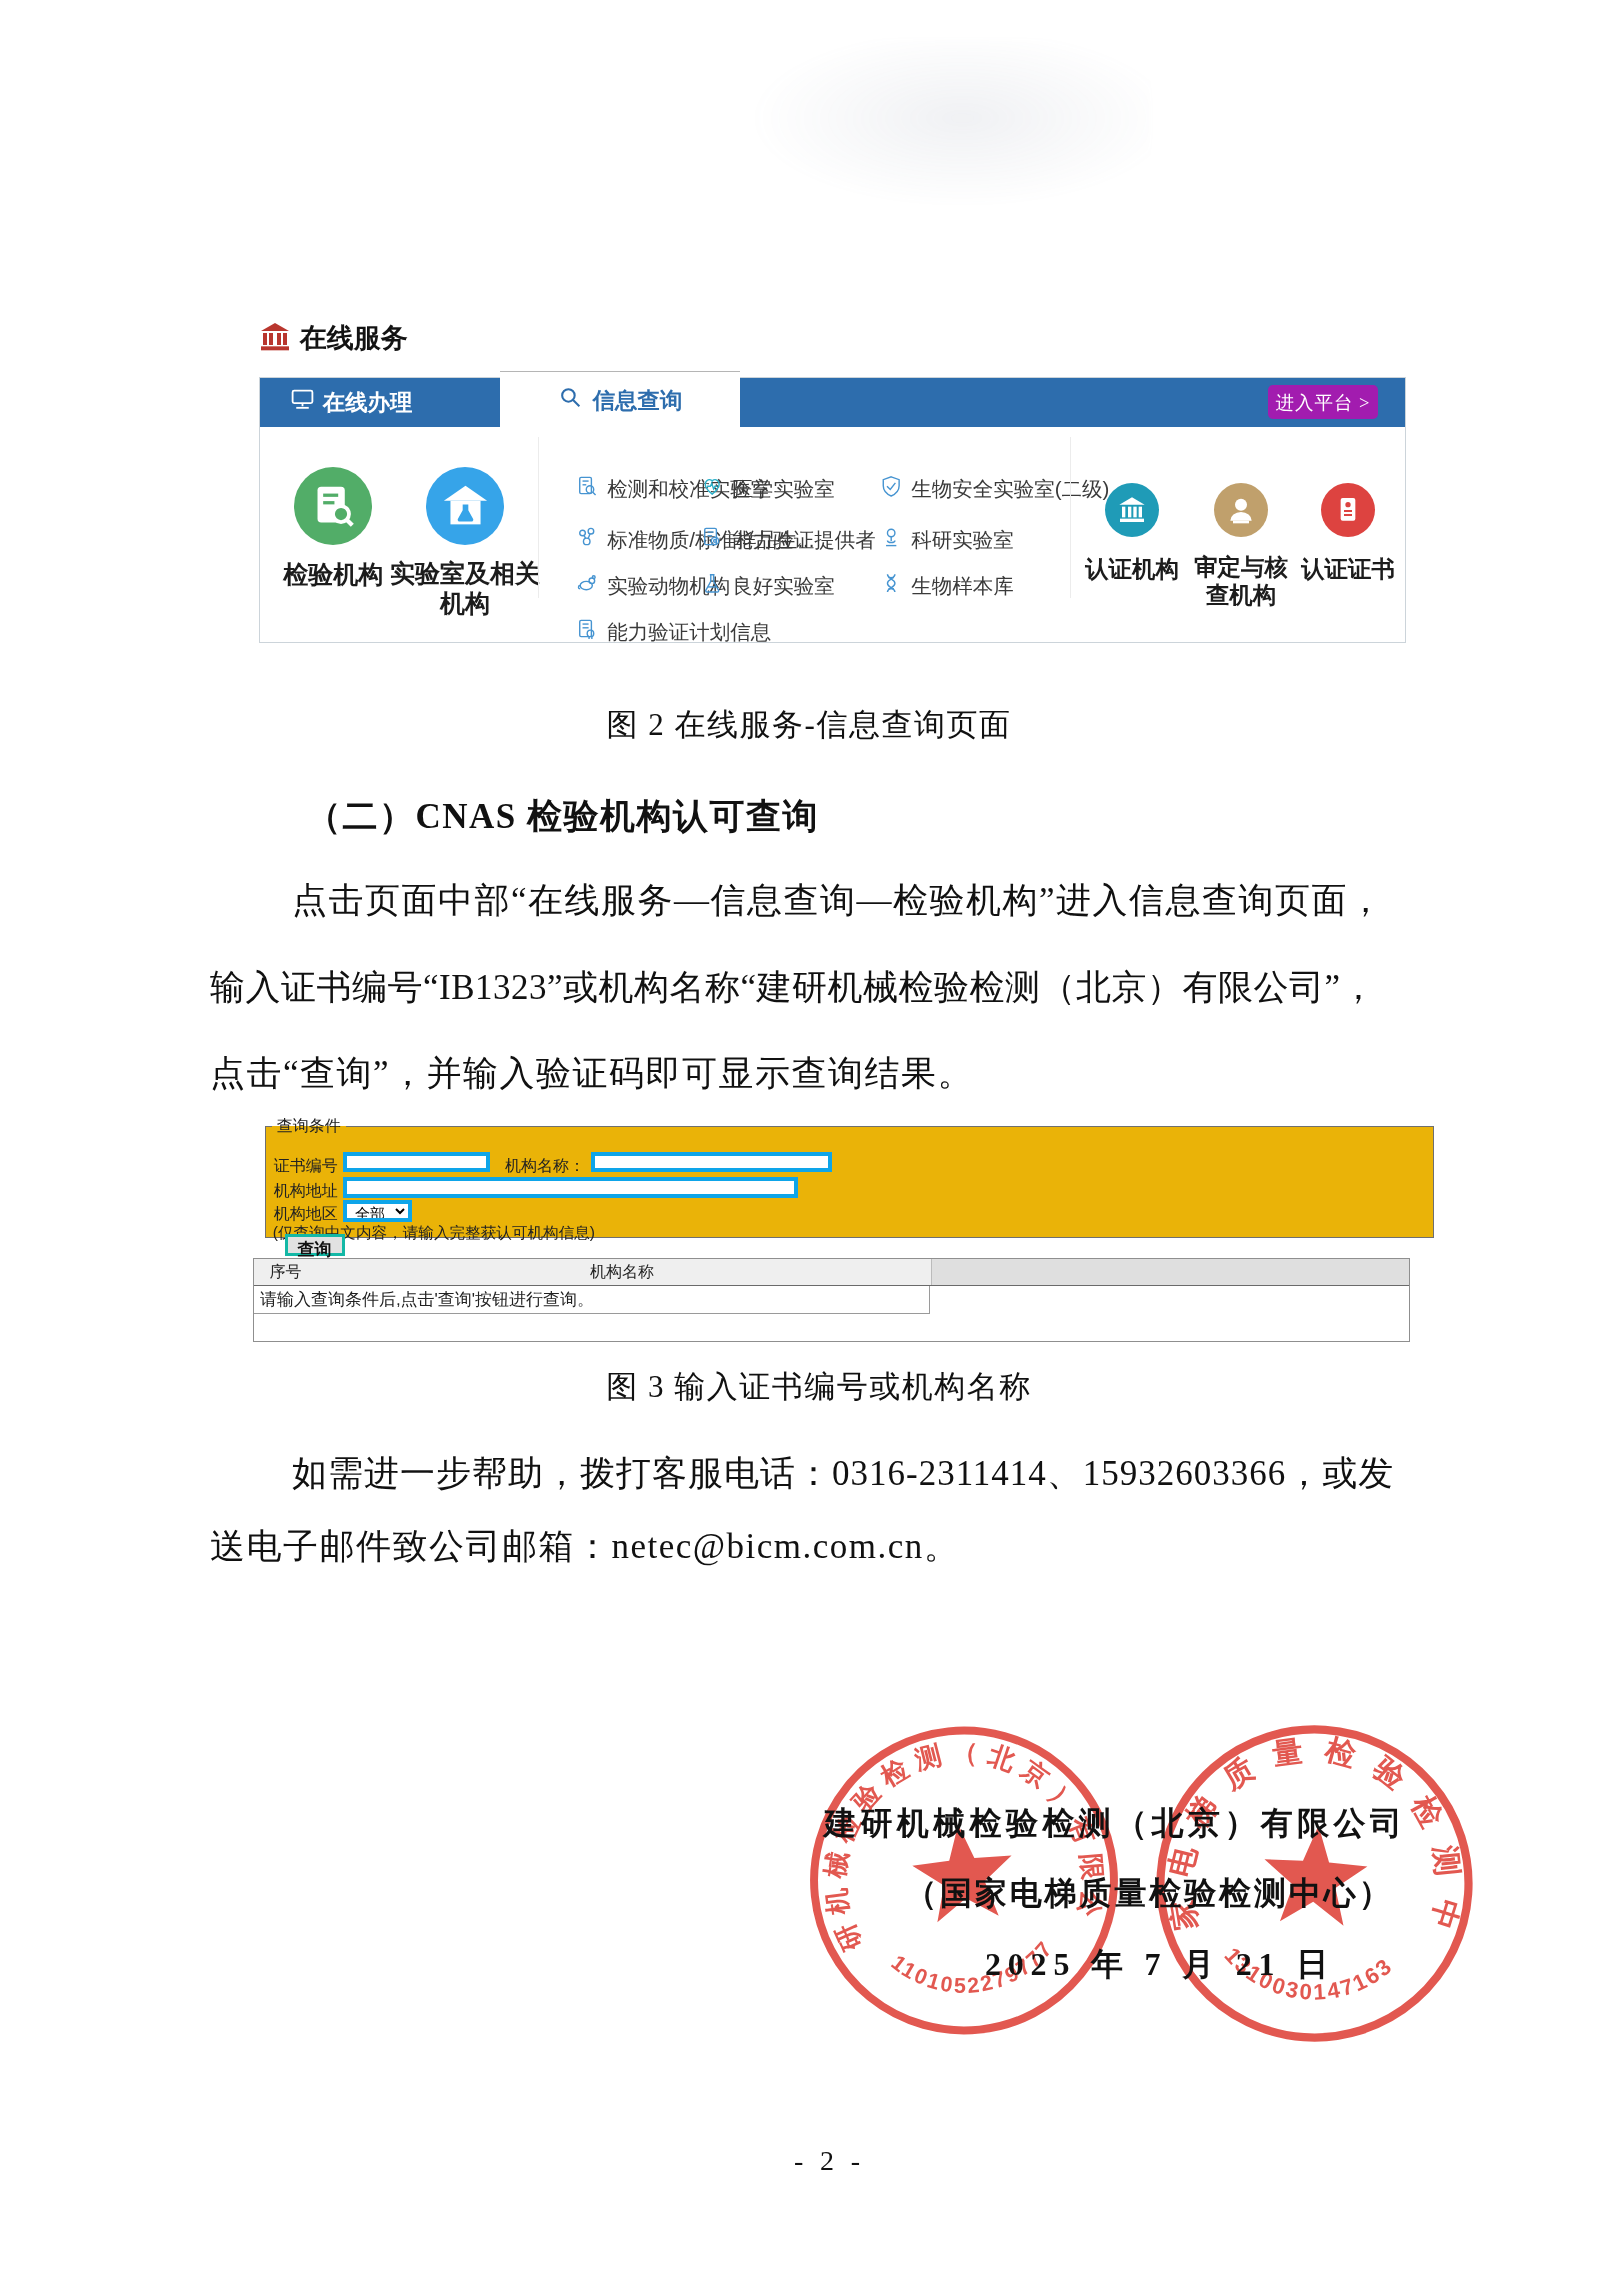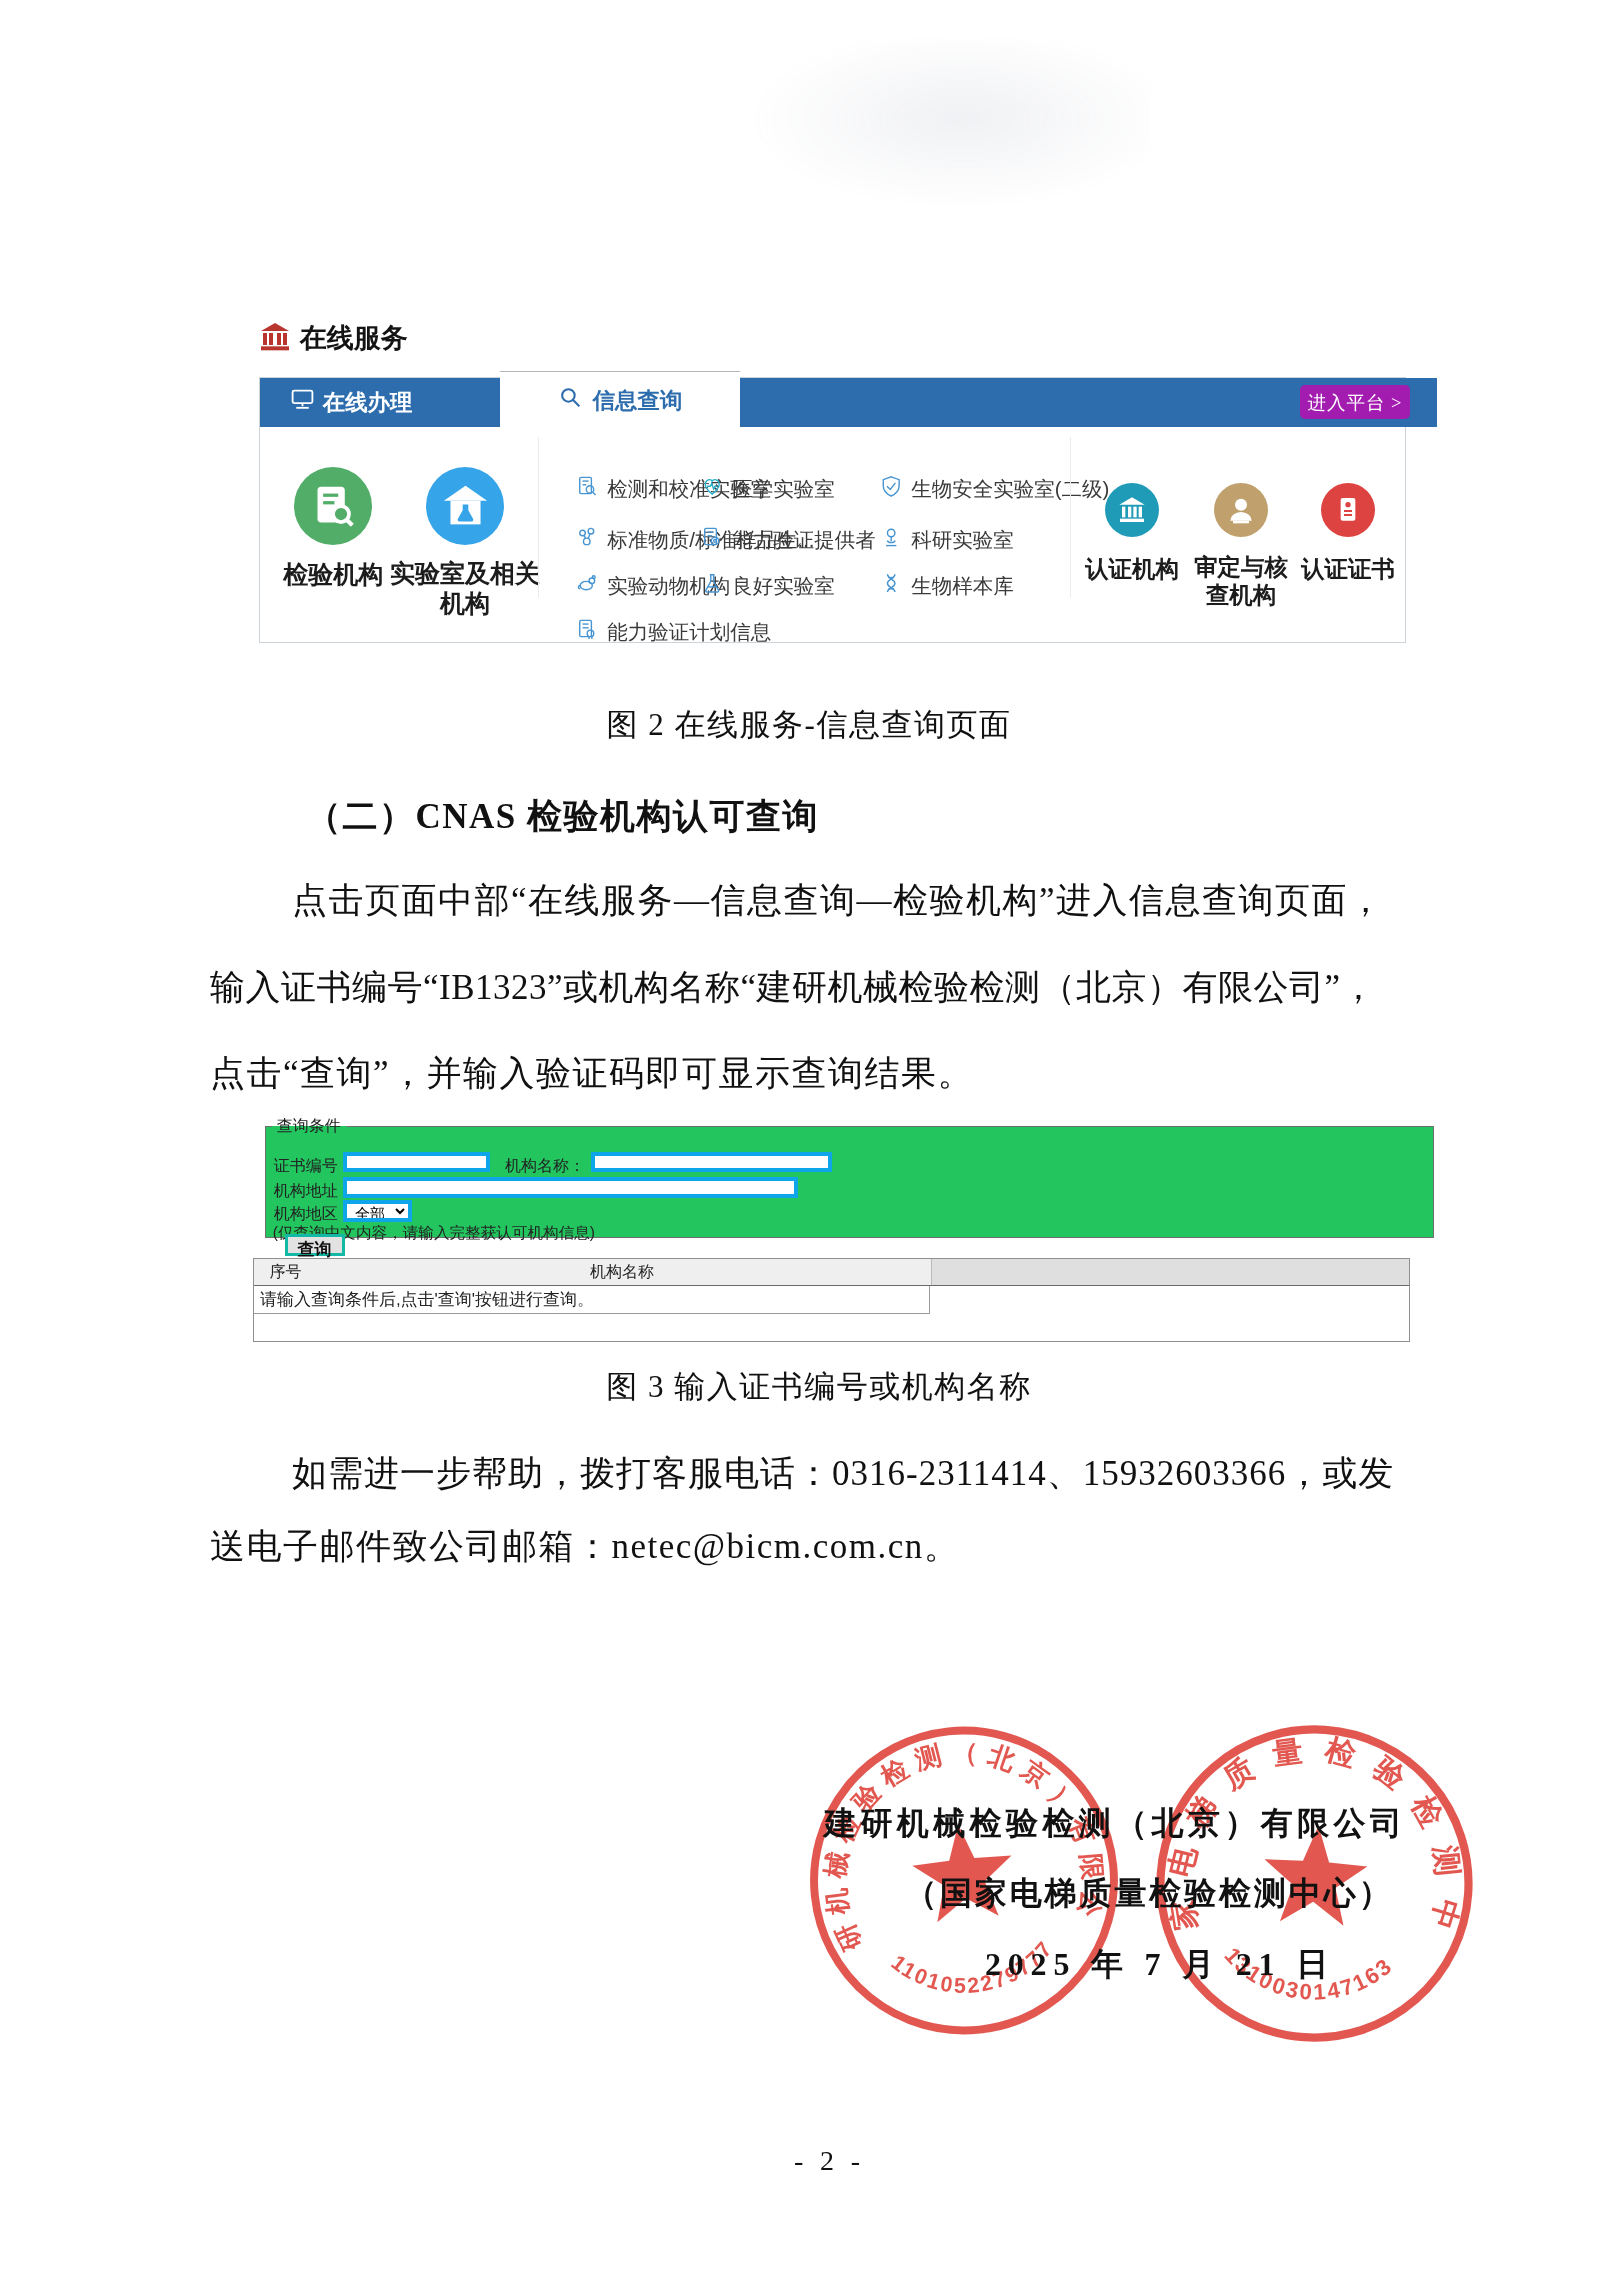--- a/index.html
+++ b/index.html
@@ -5,33 +5,33 @@
   html,body{margin:0;padding:0;background:#ffffff;}
   body{width:1618px;height:2295px;position:relative;font-family:"Liberation Serif",serif;color:#111;}
   .abs{position:absolute;}
   .t{position:absolute;white-space:nowrap;}
   .ui{font-family:"Liberation Sans",sans-serif;}
   .serif{font-family:"Liberation Serif",serif;}
 
   
   #logo-row{left:259px;top:320px;}
   #panel{left:259px;top:377px;width:1147px;height:266px;border:1px solid #ccd4da;background:#fff;box-sizing:border-box;}
-  #tabbar{position:absolute;left:0;top:0;width:100%;height:49px;background:#2d6dad;padding-left:32px;}
+  #tabbar{position:absolute;left:0;top:0;width:100%;height:49px;background:#2d6dad;}
   .tab1{position:absolute;left:30px;top:0;height:49px;display:flex;align-items:center;gap:7.8px;color:#fff;font-size:22.4px;font-weight:bold;}
   .tab-active{position:absolute;left:240px;top:-6.8px;width:240px;height:56px;background:#fff;border-top:1.5px solid #b5b5b5;display:flex;align-items:center;justify-content:center;gap:10px;color:#2d6dad;font-size:22.4px;font-weight:bold;}
   .enter-btn{position:absolute;right:27px;top:7.3px;width:110px;height:34px;background:#a21caf;border-radius:5px;color:#fff;font-size:18.5px;display:flex;align-items:center;justify-content:center;letter-spacing:1px;}
   .bigcircle{position:absolute;border-radius:50%;display:flex;align-items:center;justify-content:center;}
   .biglabel{position:absolute;text-align:center;font-weight:bold;color:#1c1c1c;font-size:25px;font-family:"Liberation Sans",sans-serif;}
   .sm-label{position:absolute;text-align:center;font-weight:bold;color:#1c1c1c;font-size:23.4px;font-family:"Liberation Sans",sans-serif;}
   .vdiv{position:absolute;width:1px;background:#ececec;}
   .linkitem{position:absolute;display:flex;align-items:center;gap:8.8px;font-size:20.5px;color:#3a3a3a;font-family:"Liberation Sans",sans-serif;}
   .linkitem svg{flex:0 0 auto;}
 
   
-  #qform{left:263px;top:1116px;width:1169px;height:122px;border:1px solid #6f6f6f;box-sizing:border-box;background:#22c55e;font-family:"Liberation Sans",sans-serif;}
+  #qform{left:263px;top:1116px;width:1169px;height:122px;border:1px solid #6f6f6f;box-sizing:border-box;background:#eab308;font-family:"Liberation Sans",sans-serif;}
   #qform legend{font-size:16px;padding:0 4.9px;color:#222;}
   .flabel{position:absolute;font-size:16px;color:#222;}
   .finput{position:absolute;height:20.5px;border:4px solid #0ea5e9;background:#fff;box-sizing:border-box;font-size:14.6px;padding:0 3.9px;}
   .fnote{position:absolute;font-size:15.6px;color:#222;}
   .fbtn{position:absolute;font-size:17px;font-weight:bold;background:#e2e2e2;border:3px solid #14b8a6;width:60px;height:21.5px;color:#111;}
   #qtable{left:253px;top:1258px;width:1157px;height:84px;border:1px solid #8f8f8f;box-sizing:border-box;background:#fff;font-family:"Liberation Sans",sans-serif;}
   #qtable .hdr{display:flex;height:26px;align-items:center;background:#efefef;border-bottom:1px solid #6a6a6a;font-size:16px;color:#222;}
   #qtable .c1{width:59px;padding-left:15.6px;box-sizing:border-box;}
   #qtable .c2{width:618px;text-align:center;}
   #qtable .fill{flex:1;align-self:stretch;background:#dfdfdf;border-left:0.5px solid #bbb;}

